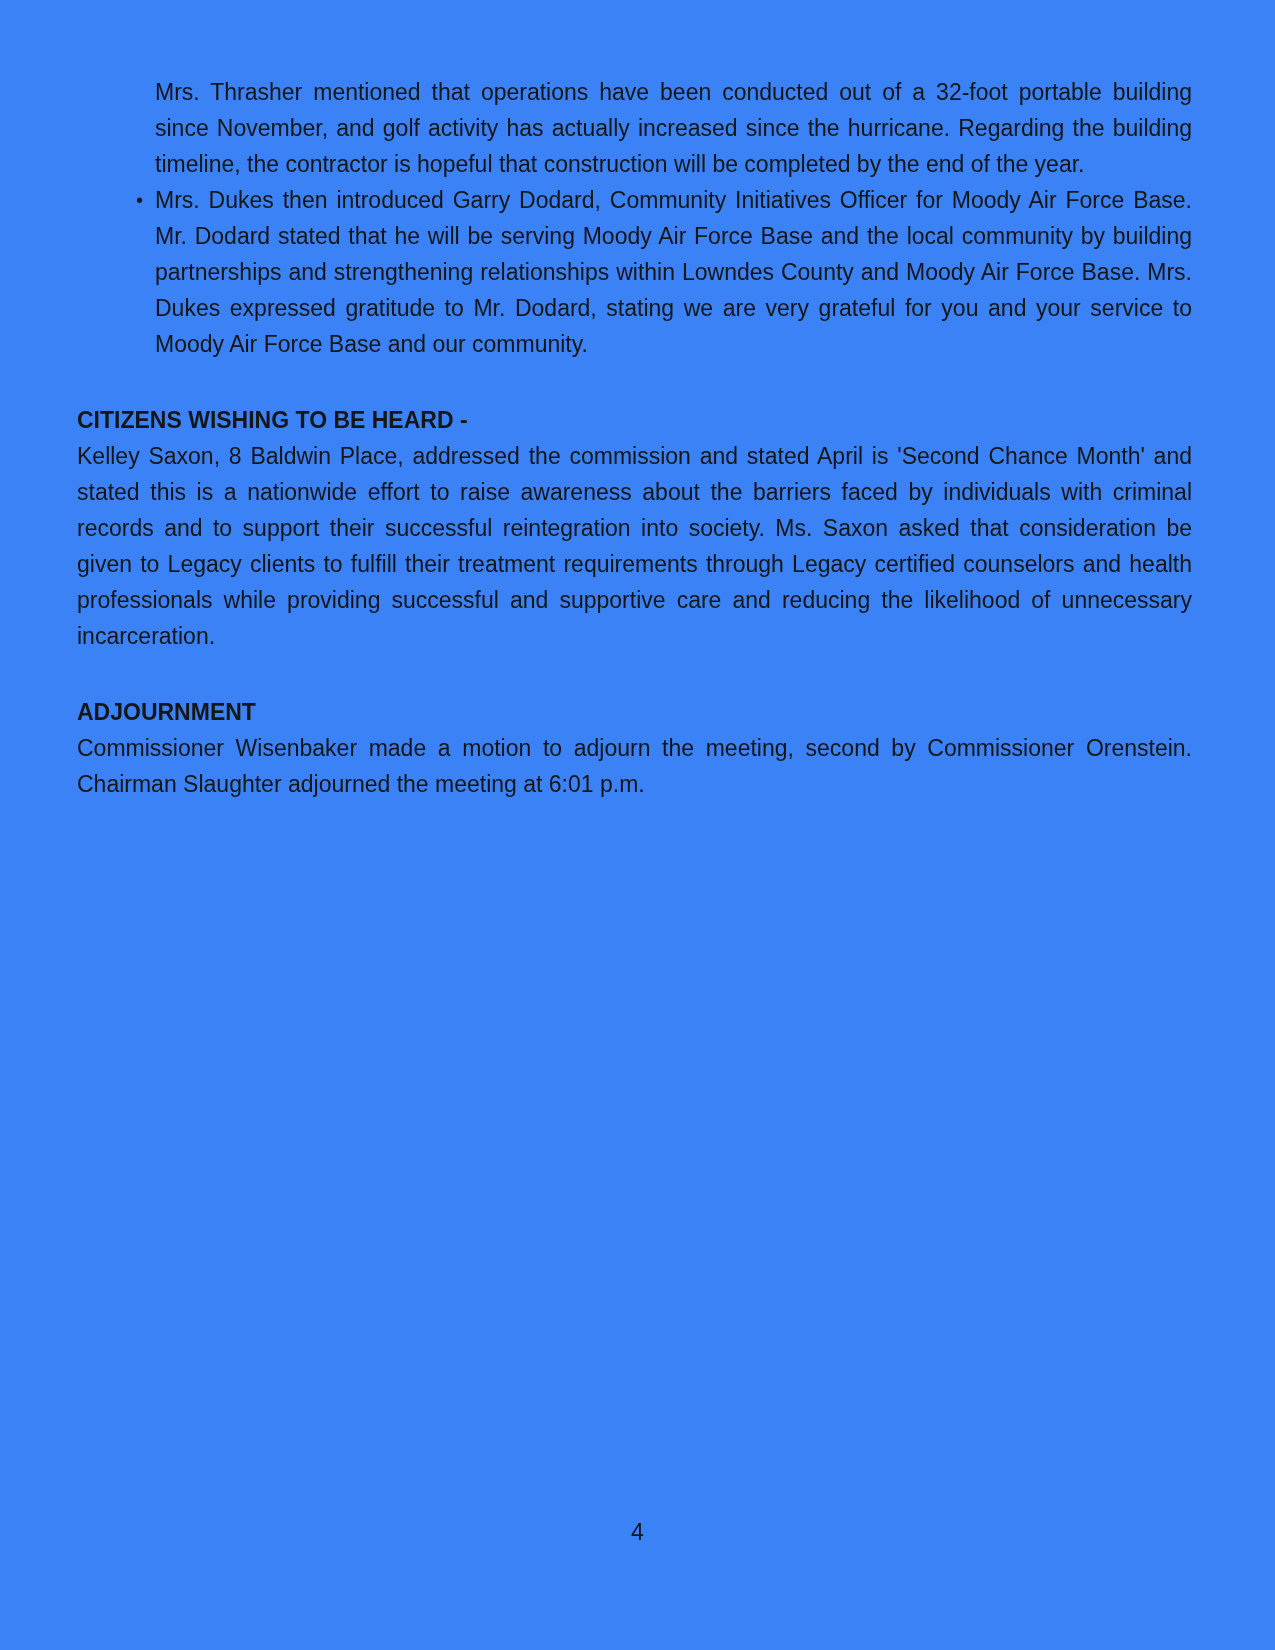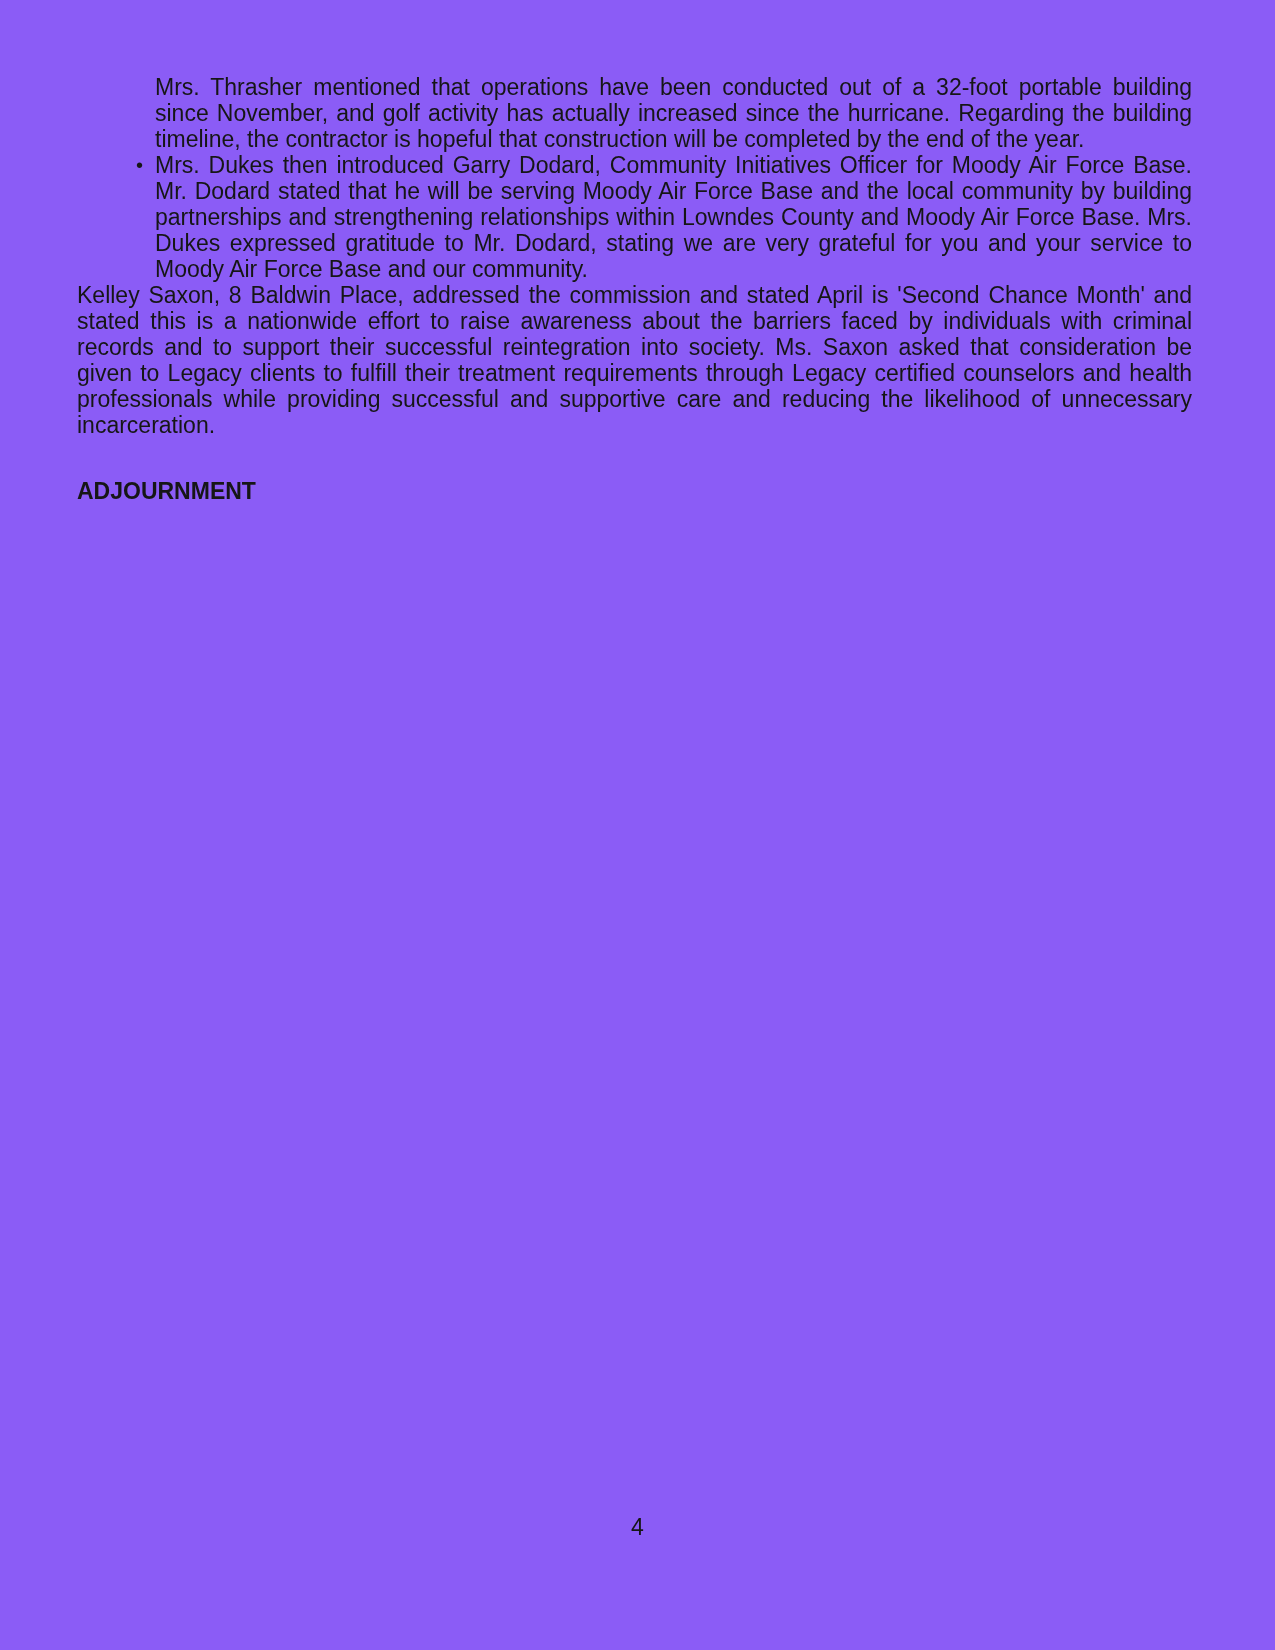--- a/index.html
+++ b/index.html
@@ -4,24 +4,24 @@
 <style>
   html, body {
     margin: 0;
     padding: 0;
     background: #ffffff;
   }
   .page {
     position: relative;
     width: 1275px;
     height: 1650px;
-    background: #8b5cf6;
+    background: #3b82f6;
     font-family: "Liberation Sans", "DejaVu Sans", sans-serif;
     font-size: 23px;
-    line-height: 26px;
+    line-height: 36px;
     color: #161616;
     overflow: hidden;
   }
   .content {
     position: absolute;
     top: 74px;
     left: 77px;
     width: 1115px;
   }
   .list-block {
@@ -69,22 +69,24 @@
 
     <div class="list-block">
       <div class="list-continuation">Mrs. Thrasher mentioned that operations have been conducted out of a 32-foot portable building since November, and golf activity has actually increased since the hurricane. Regarding the building timeline, the contractor is hopeful that construction will be completed by the end of the year.</div>
 
       <div class="bullet-item">
         <span class="bullet-marker">•</span>
         <span>Mrs. Dukes then introduced Garry Dodard, Community Initiatives Officer for Moody Air Force Base. Mr. Dodard stated that he will be serving Moody Air Force Base and the local community by building partnerships and strengthening relationships within Lowndes County and Moody Air Force Base. Mrs. Dukes expressed gratitude to Mr. Dodard, stating we are very grateful for you and your service to Moody Air Force Base and our community.</span>
       </div>
     </div>
 
+    <div class="section-heading heading-citizens">CITIZENS WISHING TO BE HEARD -</div>
     <div class="section-body">Kelley Saxon, 8 Baldwin Place, addressed the commission and stated April is 'Second Chance Month' and stated this is a nationwide effort to raise awareness about the barriers faced by individuals with criminal records and to support their successful reintegration into society. Ms. Saxon asked that consideration be given to Legacy clients to fulfill their treatment requirements through Legacy certified counselors and health professionals while providing successful and supportive care and reducing the likelihood of unnecessary incarceration.</div>
 
     <div class="section-heading heading-adjournment">ADJOURNMENT</div>
+    <div class="section-body">Commissioner Wisenbaker made a motion to adjourn the meeting, second by Commissioner Orenstein. Chairman Slaughter adjourned the meeting at 6:01 p.m.</div>
 
   </div>
 
   <div class="page-footer">
     <span>4</span>
   </div>
 </div>
 
 </body></html>

